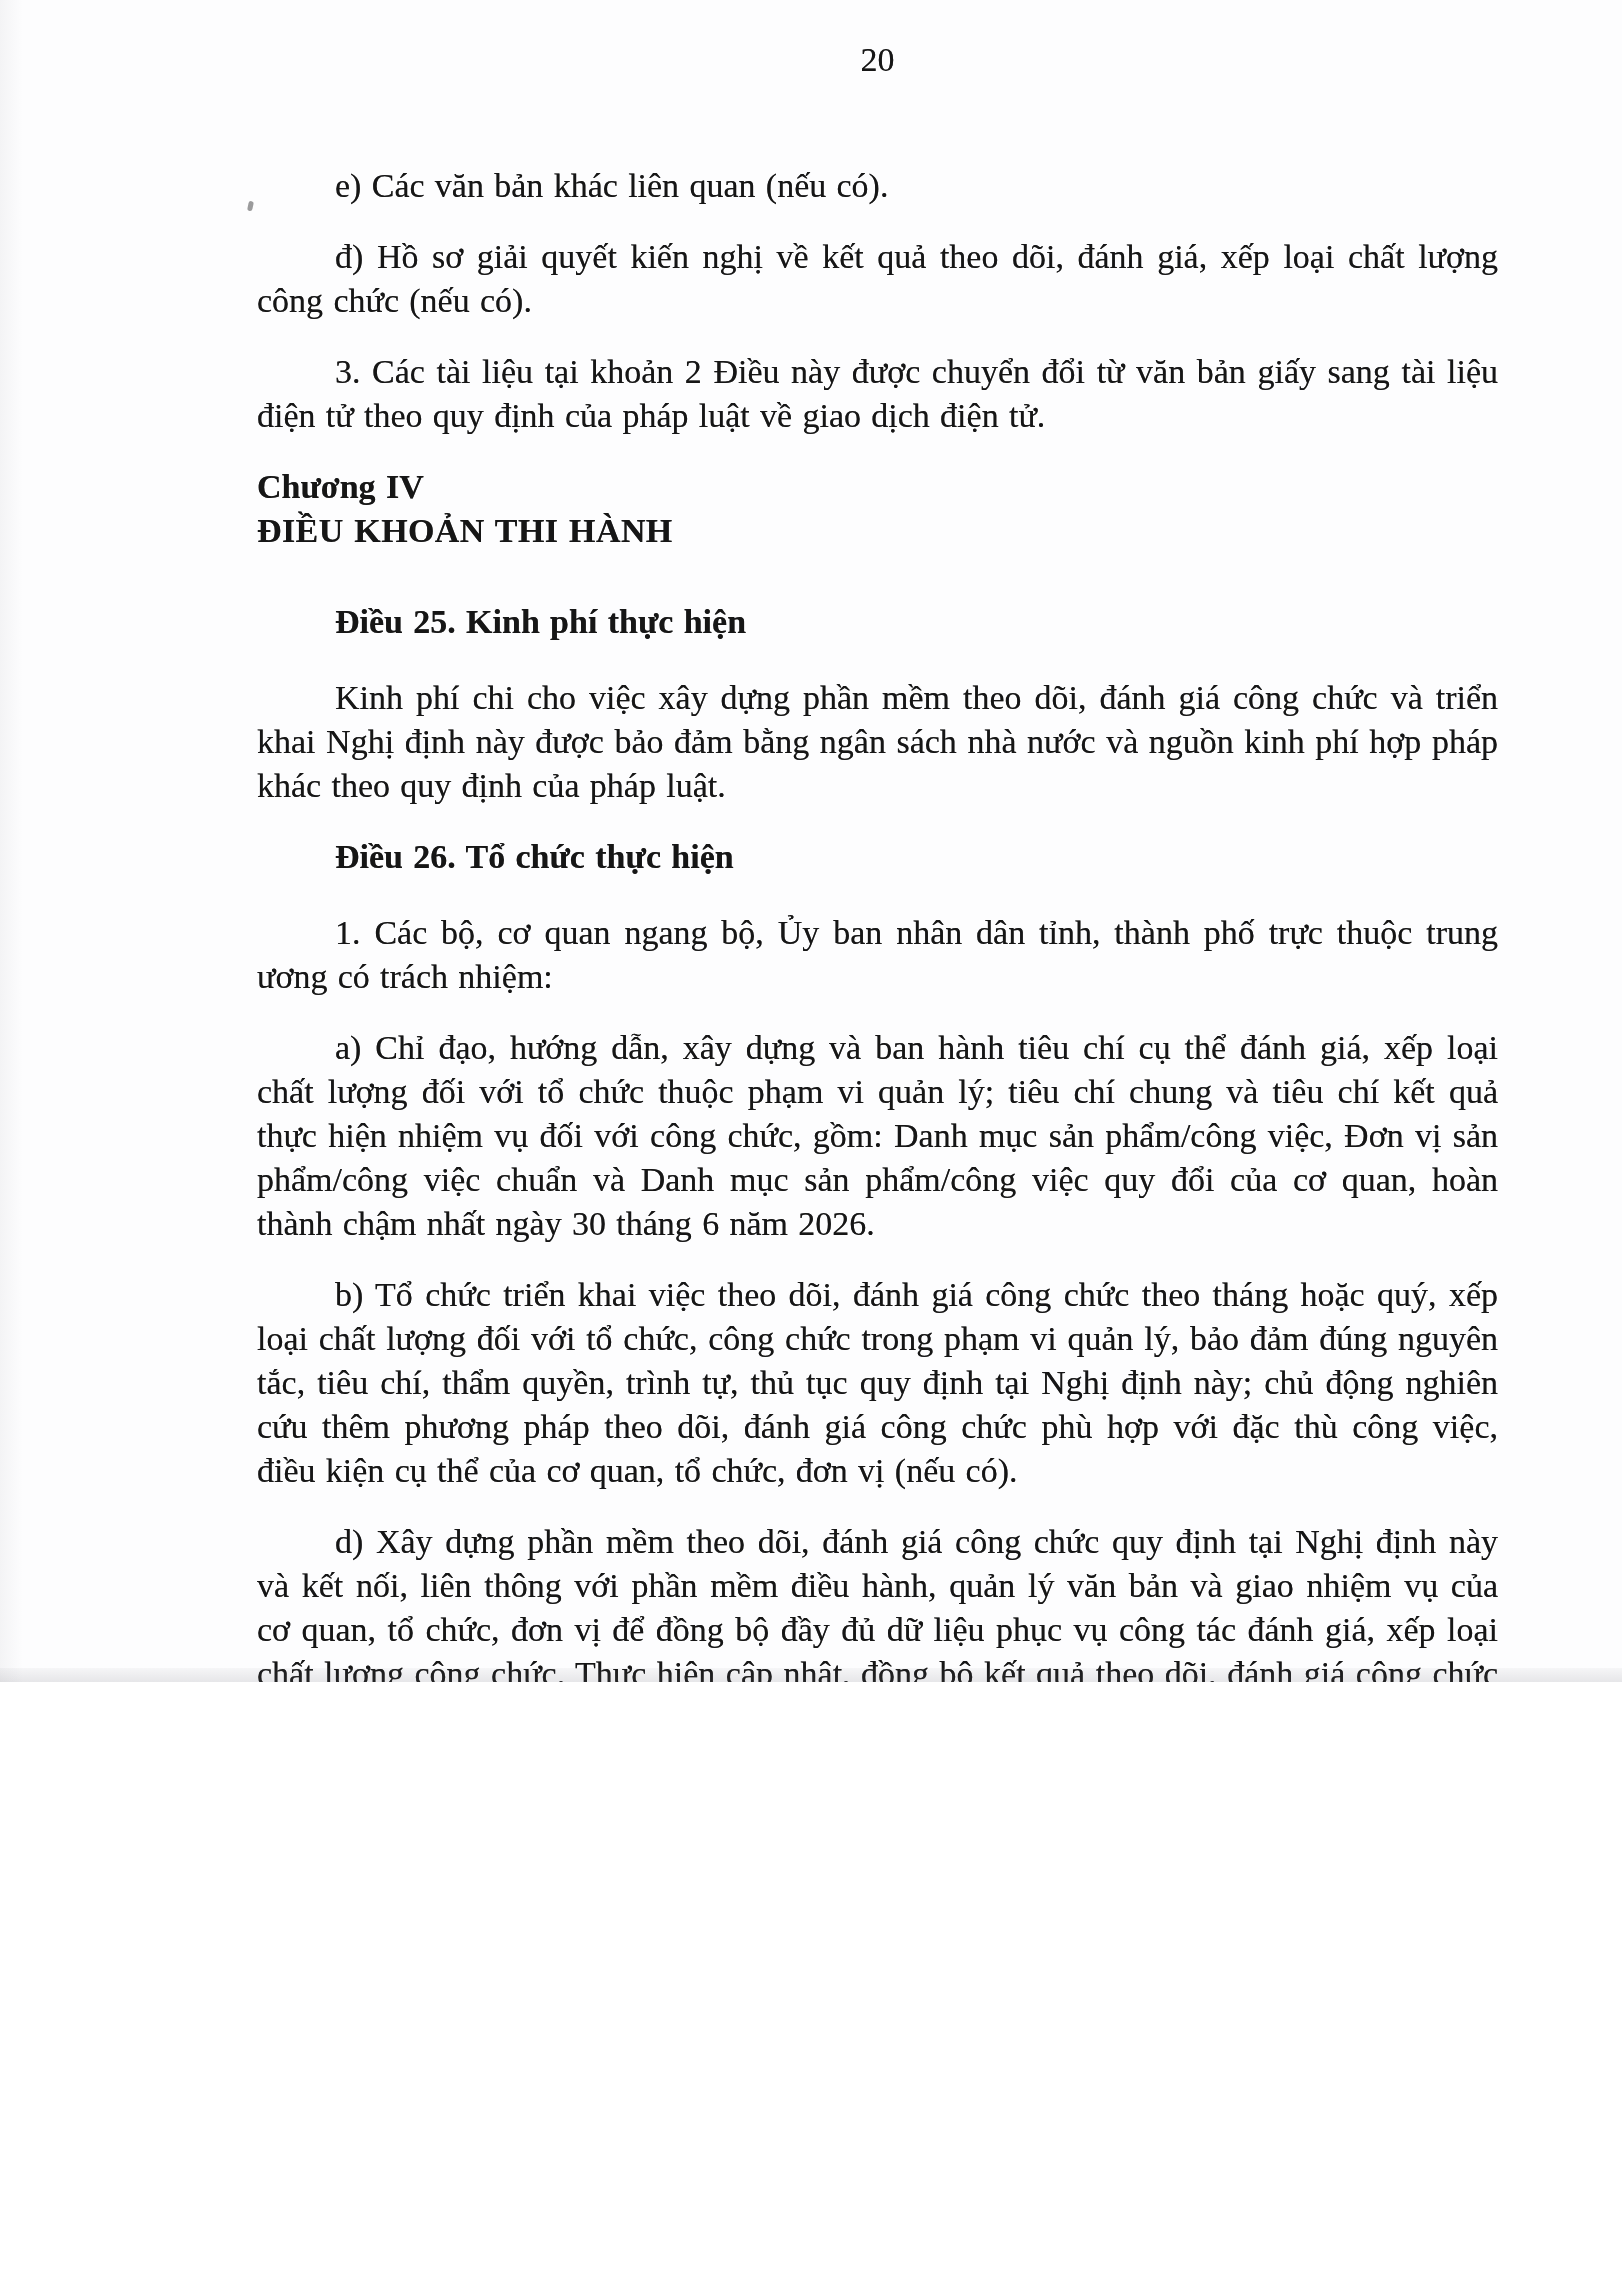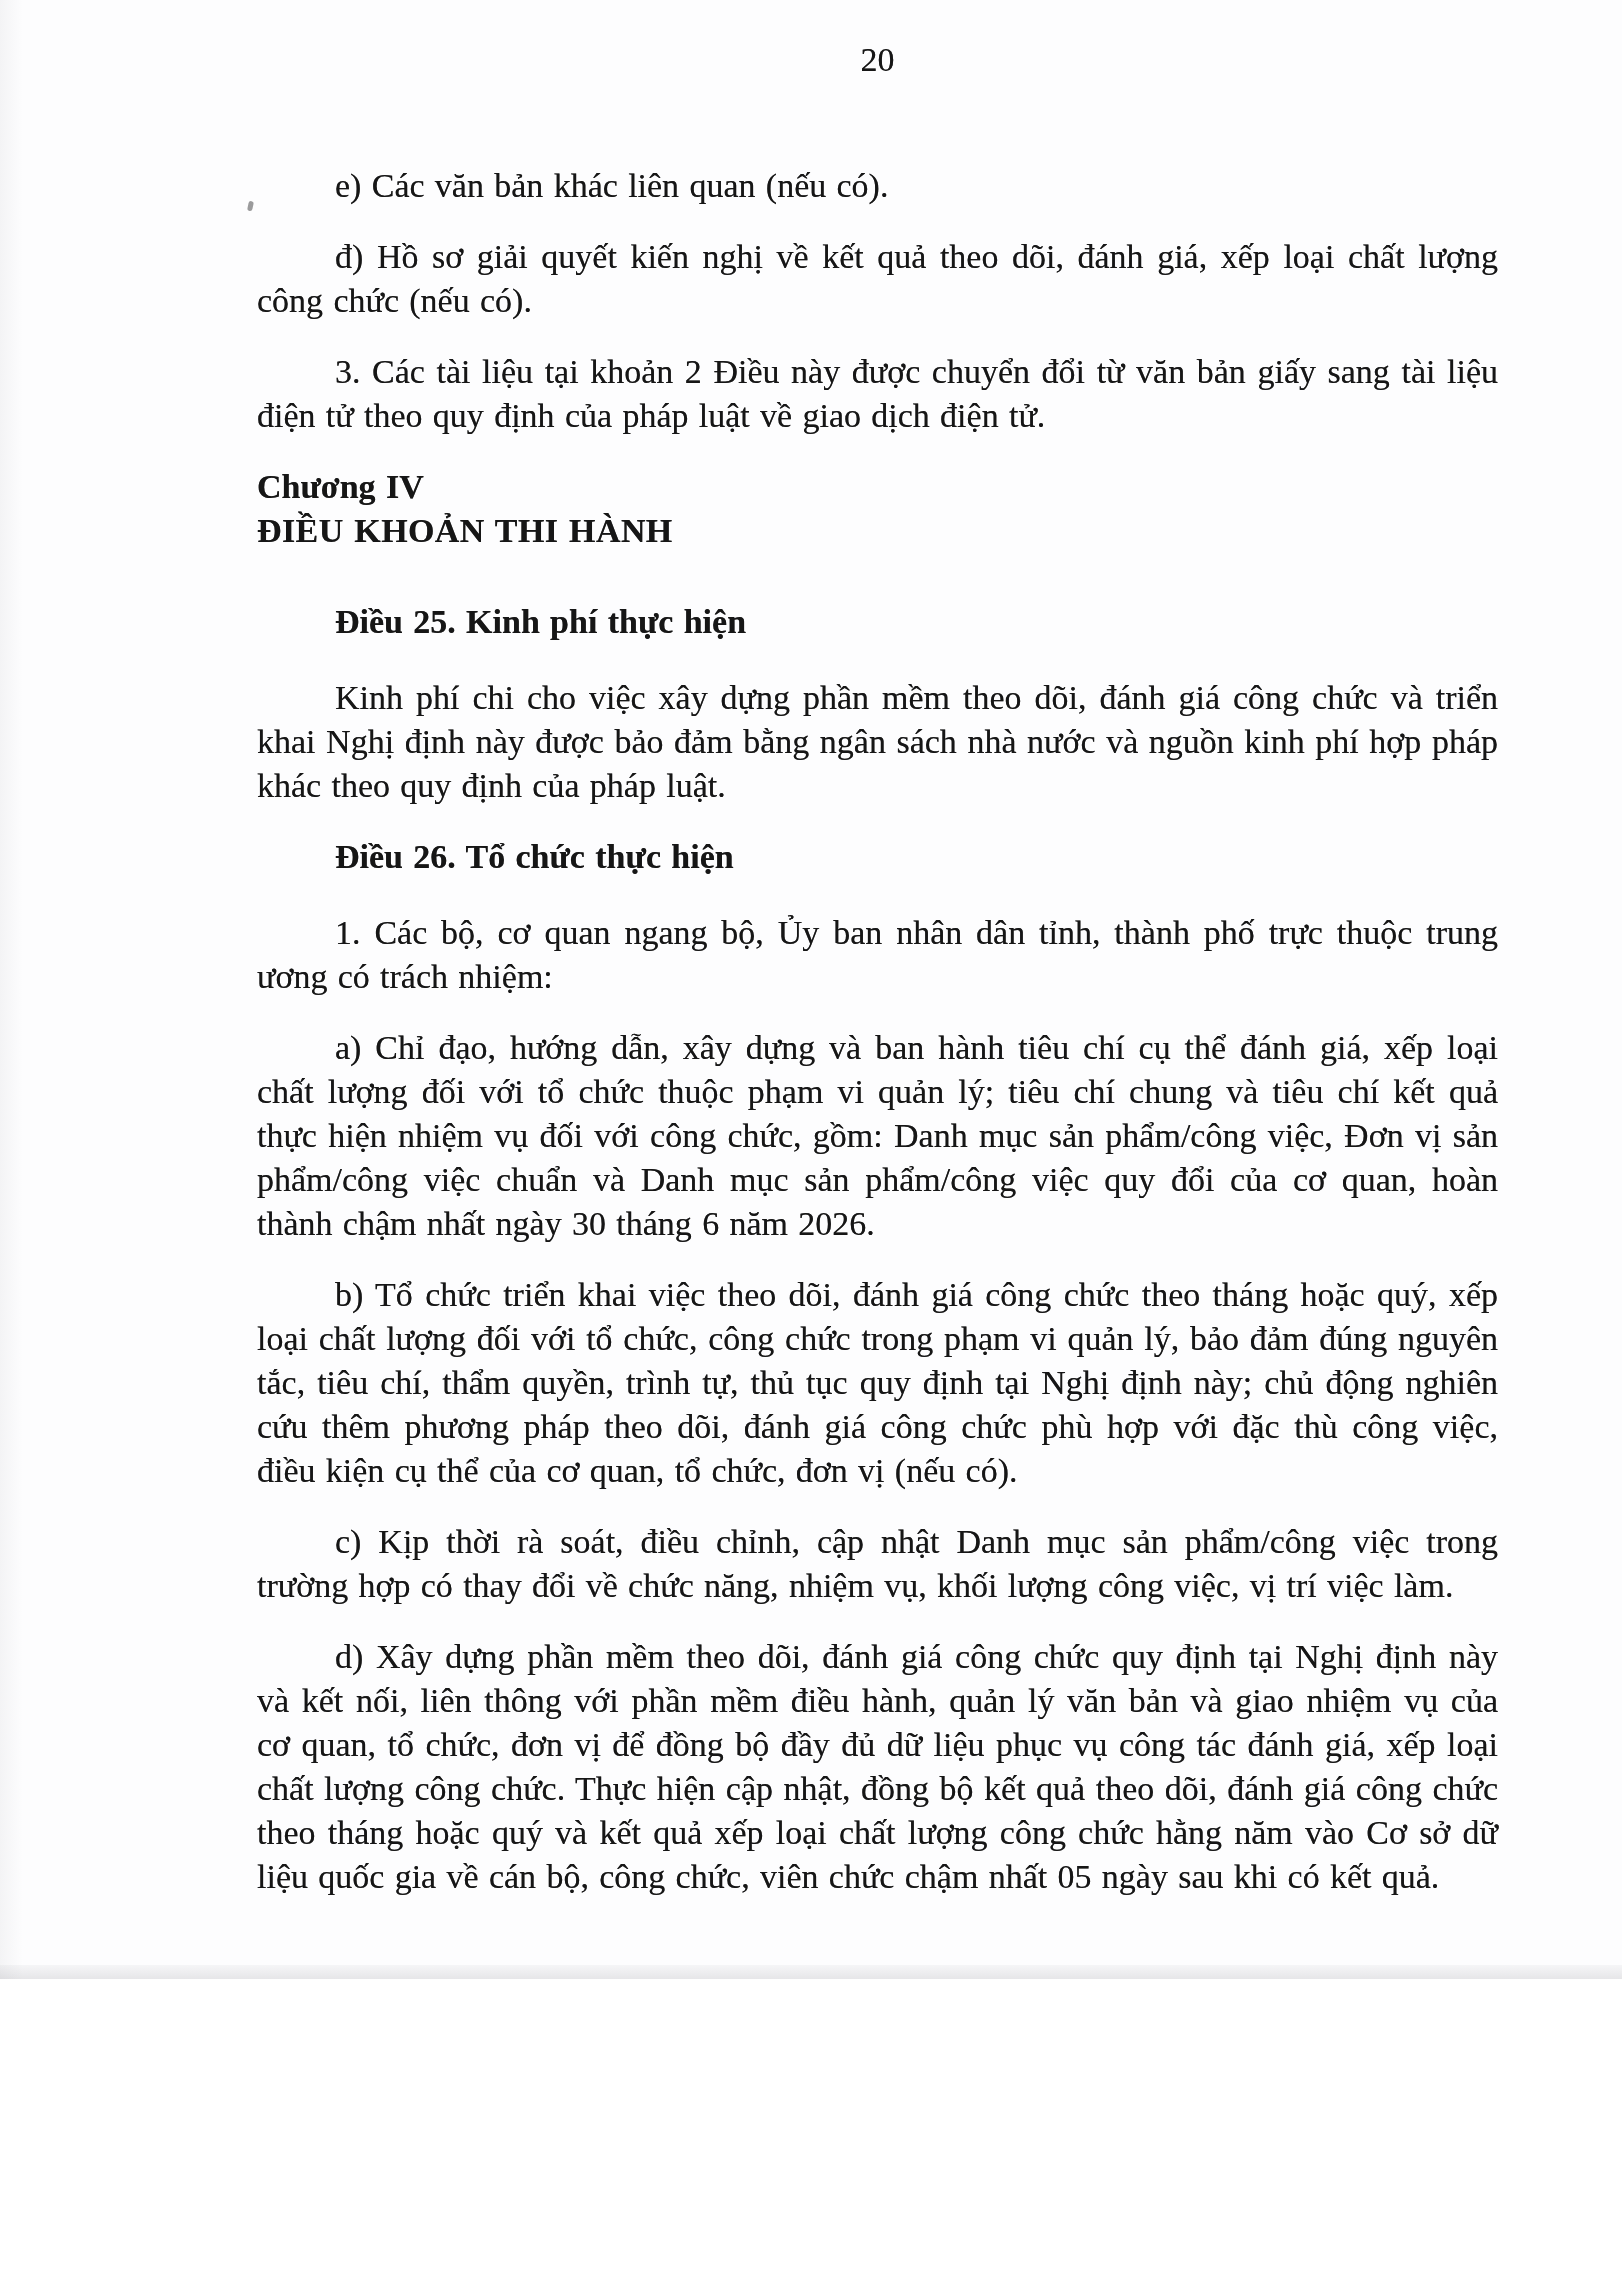--- a/index.html
+++ b/index.html
@@ -3,21 +3,21 @@
 <meta charset="utf-8">
 <style>
   html, body {
     margin: 0;
     padding: 0;
     background: #ffffff;
   }
   .page {
     position: relative;
     width: 1623px;
-    height: 1979px;
+    height: 1682px;
     background: #fdfdfe;
     overflow: hidden;
     font-family: "Liberation Serif", "DejaVu Serif", serif;
     color: #161616;
   }
   
   .edge-shade-left {
     position: absolute;
     left: 0; top: 0;
     width: 23px; height: 2293px;
@@ -104,21 +104,20 @@
     <p>Kinh phí chi cho việc xây dựng phần mềm theo dõi, đánh giá công chức và triển khai Nghị định này được bảo đảm bằng ngân sách nhà nước và nguồn kinh phí hợp pháp khác theo quy định của pháp luật.</p>
 
     <p class="article-heading">Điều 26. Tổ chức thực hiện</p>
 
     <p>1. Các bộ, cơ quan ngang bộ, Ủy ban nhân dân tỉnh, thành phố trực thuộc trung ương có trách nhiệm:</p>
 
     <p>a) Chỉ đạo, hướng dẫn, xây dựng và ban hành tiêu chí cụ thể đánh giá, xếp loại chất lượng đối với tổ chức thuộc phạm vi quản lý; tiêu chí chung và tiêu chí kết quả thực hiện nhiệm vụ đối với công chức, gồm: Danh mục sản phẩm/công việc, Đơn vị sản phẩm/công việc chuẩn và Danh mục sản phẩm/công việc quy đổi của cơ quan, hoàn thành chậm nhất ngày 30 tháng 6 năm 2026.</p>
 
     <p>b) Tổ chức triển khai việc theo dõi, đánh giá công chức theo tháng hoặc quý, xếp loại chất lượng đối với tổ chức, công chức trong phạm vi quản lý, bảo đảm đúng nguyên tắc, tiêu chí, thẩm quyền, trình tự, thủ tục quy định tại Nghị định này; chủ động nghiên cứu thêm phương pháp theo dõi, đánh giá công chức phù hợp với đặc thù công việc, điều kiện cụ thể của cơ quan, tổ chức, đơn vị (nếu có).</p>
 
-    <p>c) Kịp thời rà soát, điều chỉnh, cập nhật Danh mục sản phẩm/công việc trong trường hợp có thay đổi về chức năng, nhiệm vụ, khối lượng công việc, vị trí việc làm.</p>
 
     <p>d) Xây dựng phần mềm theo dõi, đánh giá công chức quy định tại Nghị định này và kết nối, liên thông với phần mềm điều hành, quản lý văn bản và giao nhiệm vụ của cơ quan, tổ chức, đơn vị để đồng bộ đầy đủ dữ liệu phục vụ công tác đánh giá, xếp loại chất lượng công chức. Thực hiện cập nhật, đồng bộ kết quả theo dõi, đánh giá công chức theo tháng hoặc quý và kết quả xếp loại chất lượng công chức hằng năm vào Cơ sở dữ liệu quốc gia về cán bộ, công chức, viên chức chậm nhất 05 ngày sau khi có kết quả.</p>
 
   </div>
 
   <div class="scan-speck"></div>
   <div class="bottom-band"></div>
 
 </div>
 

